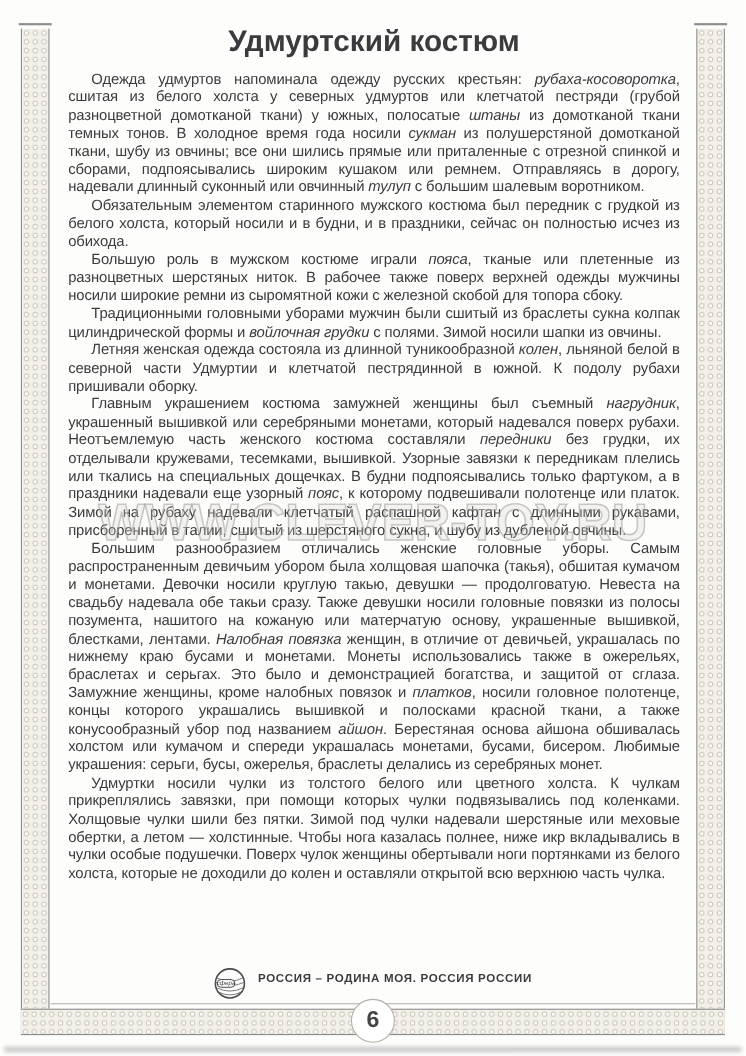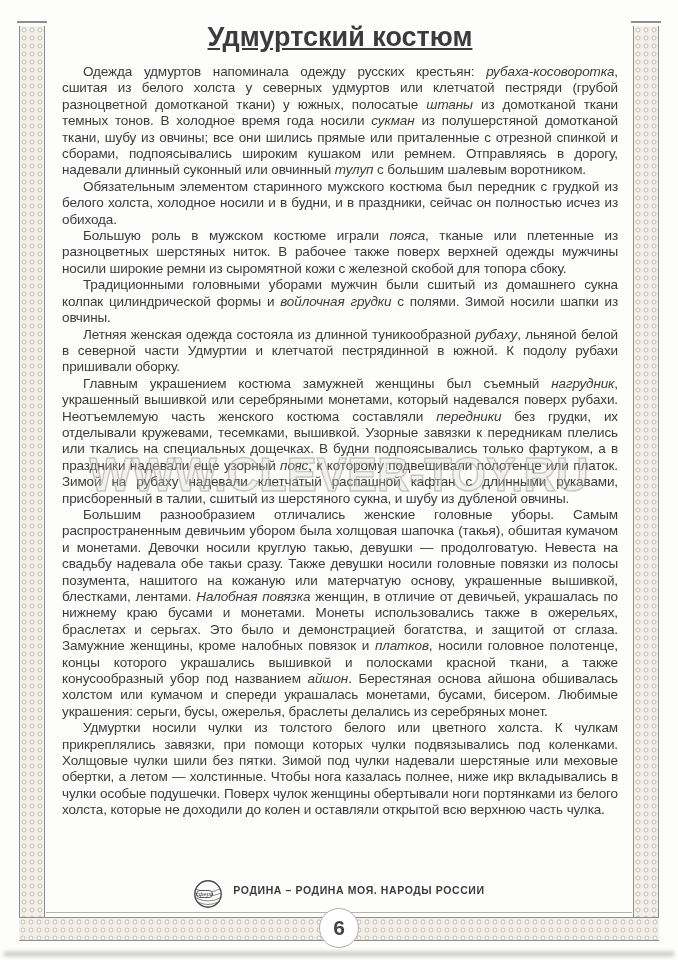--- a/index.html
+++ b/index.html
@@ -48,21 +48,20 @@
   }
 
   
   .content {
     position:absolute; left:62px; right:60px; top:22px; height:852px;
     color:#3b3b3d; overflow:hidden;
   }
   h1.title {
     text-align:center; font-size:27px; font-weight:700; margin:0 0 11px 0;
     color:#3b3b3d;
-    text-decoration:underline;
   }
   .body-text p {
     margin:0; text-indent:21px; text-align:justify;
     font-size:13.5px; line-height:16.4px; letter-spacing:-0.12px;
   }
   .body-text i { font-style:italic; }
 
   
   .watermark {
     position:absolute; top:449px; left:0; right:0; z-index:5;
@@ -93,40 +92,40 @@
   <div class="orn-bottom lace"></div>
   <div class="page-num-circle">
     <span>6</span>
   </div>
   <div class="scan-shadow"></div>
 
   <div class="content">
     <h1 class="title">Удмуртский костюм</h1>
     <div class="body-text">
         <p><span>Одежда удмуртов напоминала одежду русских крестьян: </span><i>рубаха-косоворотка</i><span>, сшитая из белого холста у северных удмуртов или клетчатой пестряди (грубой разноцветной домотканой ткани) у южных, полосатые </span><i>штаны</i><span> из домотканой ткани темных тонов. В холодное время года носили </span><i>сукман</i><span> из полушерстяной домотканой ткани, шубу из овчины; все они шились прямые или приталенные с отрезной спинкой и сборами, подпоясывались широким кушаком или ремнем. Отправляясь в дорогу, надевали длинный суконный или овчинный </span><i>тулуп</i><span> с большим шалевым воротником.</span></p>
-        <p><span>Обязательным элементом старинного мужского костюма был передник с грудкой из белого холста, холодное носили и в будни, и в праздники, сейчас он полностью исчез из обихода.</span></p>
+        <p><span>Обязательным элементом старинного мужского костюма был передник с грудкой из белого холста, который носили и в будни, и в праздники, сейчас он полностью исчез из обихода.</span></p>
         <p><span>Большую роль в мужском костюме играли </span><i>пояса</i><span>, тканые или плетенные из разноцветных шерстяных ниток. В рабочее также поверх верхней одежды мужчины носили широкие ремни из сыромятной кожи с железной скобой для топора сбоку.</span></p>
-        <p><span>Традиционными головными уборами мужчин были сшитый из домашнего сукна колпак цилиндрической формы и </span><i>войлочная грудки</i><span> с полями. Зимой носили шапки из овчины.</span></p>
-        <p><span>Летняя женская одежда состояла из длинной туникообразной </span><i>рубаху</i><span>, льняной белой в северной части Удмуртии и клетчатой пестрядинной в южной. К подолу рубахи пришивали оборку.</span></p>
+        <p><span>Традиционными головными уборами мужчин были сшитый из браслеты сукна колпак цилиндрической формы и </span><i>войлочная грудки</i><span> с полями. Зимой носили шапки из овчины.</span></p>
+        <p><span>Летняя женская одежда состояла из длинной туникообразной </span><i>колен</i><span>, льняной белой в северной части Удмуртии и клетчатой пестрядинной в южной. К подолу рубахи пришивали оборку.</span></p>
         <p><span>Главным украшением костюма замужней женщины был съемный </span><i>нагрудник</i><span>, украшенный вышивкой или серебряными монетами, который надевался поверх рубахи. Неотъемлемую часть женского костюма составляли </span><i>передники</i><span> без грудки, их отделывали кружевами, тесемками, вышивкой. Узорные завязки к передникам плелись или ткались на специальных дощечках. В будни подпоясывались только фартуком, а в праздники надевали еще узорный </span><i>пояс</i><span>, к которому подвешивали полотенце или платок. Зимой на рубаху надевали клетчатый распашной кафтан с длинными рукавами, присборенный в талии, сшитый из шерстяного сукна, и шубу из дубленой овчины.</span></p>
         <p><span>Большим разнообразием отличались женские головные уборы. Самым распространенным девичьим убором была холщовая шапочка (такья), обшитая кумачом и монетами. Девочки носили круглую такью, девушки — продолговатую. Невеста на свадьбу надевала обе такьи сразу. Также девушки носили головные повязки из полосы позумента, нашитого на кожаную или матерчатую основу, украшенные вышивкой, блестками, лентами. </span><i>Налобная повязка</i><span> женщин, в отличие от девичьей, украшалась по нижнему краю бусами и монетами. Монеты использовались также в ожерельях, браслетах и серьгах. Это было и демонстрацией богатства, и защитой от сглаза. Замужние женщины, кроме налобных повязок и </span><i>платков</i><span>, носили головное полотенце, концы которого украшались вышивкой и полосками красной ткани, а также конусообразный убор под названием </span><i>айшон</i><span>. Берестяная основа айшона обшивалась холстом или кумачом и спереди украшалась монетами, бусами, бисером. Любимые украшения: серьги, бусы, ожерелья, браслеты делались из серебряных монет.</span></p>
         <p><span>Удмуртки носили чулки из толстого белого или цветного холста. К чулкам прикреплялись завязки, при помощи которых чулки подвязывались под коленками. Холщовые чулки шили без пятки. Зимой под чулки надевали шерстяные или меховые обертки, а летом — холстинные. Чтобы нога казалась полнее, ниже икр вкладывались в чулки особые подушечки. Поверх чулок женщины обертывали ноги портянками из белого холста, которые не доходили до колен и оставляли открытой всю верхнюю часть чулка.</span></p>
       </div>
   </div>
 
   <div class="watermark">WWW.CLEVER-TOY.RU</div>
 
   <div class="footer">
     <svg class="footer-logo" viewBox="0 0 30 30">
       <circle cx="15" cy="15" r="13.2" fill="none" stroke="#4a4a4c" stroke-width="1.4"></circle>
       <path d="M3,10 Q15,16 27,10" fill="none" stroke="#6a6a6c" stroke-width="0.8"></path>
       <path d="M2,14 Q15,20 28,14" fill="none" stroke="#6a6a6c" stroke-width="0.8"></path>
       <path d="M3,19 Q15,25 27,19" fill="none" stroke="#6a6a6c" stroke-width="0.8"></path>
       <path d="M5,23 Q15,28 25,23" fill="none" stroke="#6a6a6c" stroke-width="0.8"></path>
       <rect x="3.5" y="11.5" width="16" height="7" rx="3.5" fill="#ffffff" stroke="#4a4a4c" stroke-width="0.9"></rect>
       <text x="11.5" y="16.8" font-size="5.6" font-style="italic" font-family="Liberation Sans, sans-serif" fill="#3c3c3e" text-anchor="middle">сфера</text>
     </svg>
     <div class="footer-textcol">
-      <div class="footer-series">РОДИНА – РОДИНА МОЯ. НАРОДЫ РОССИИ</div>
+      <div class="footer-series">РОССИЯ – РОДИНА МОЯ. РОССИЯ РОССИИ</div>
     </div>
   </div>
 
 </div>
 
 </body></html>

